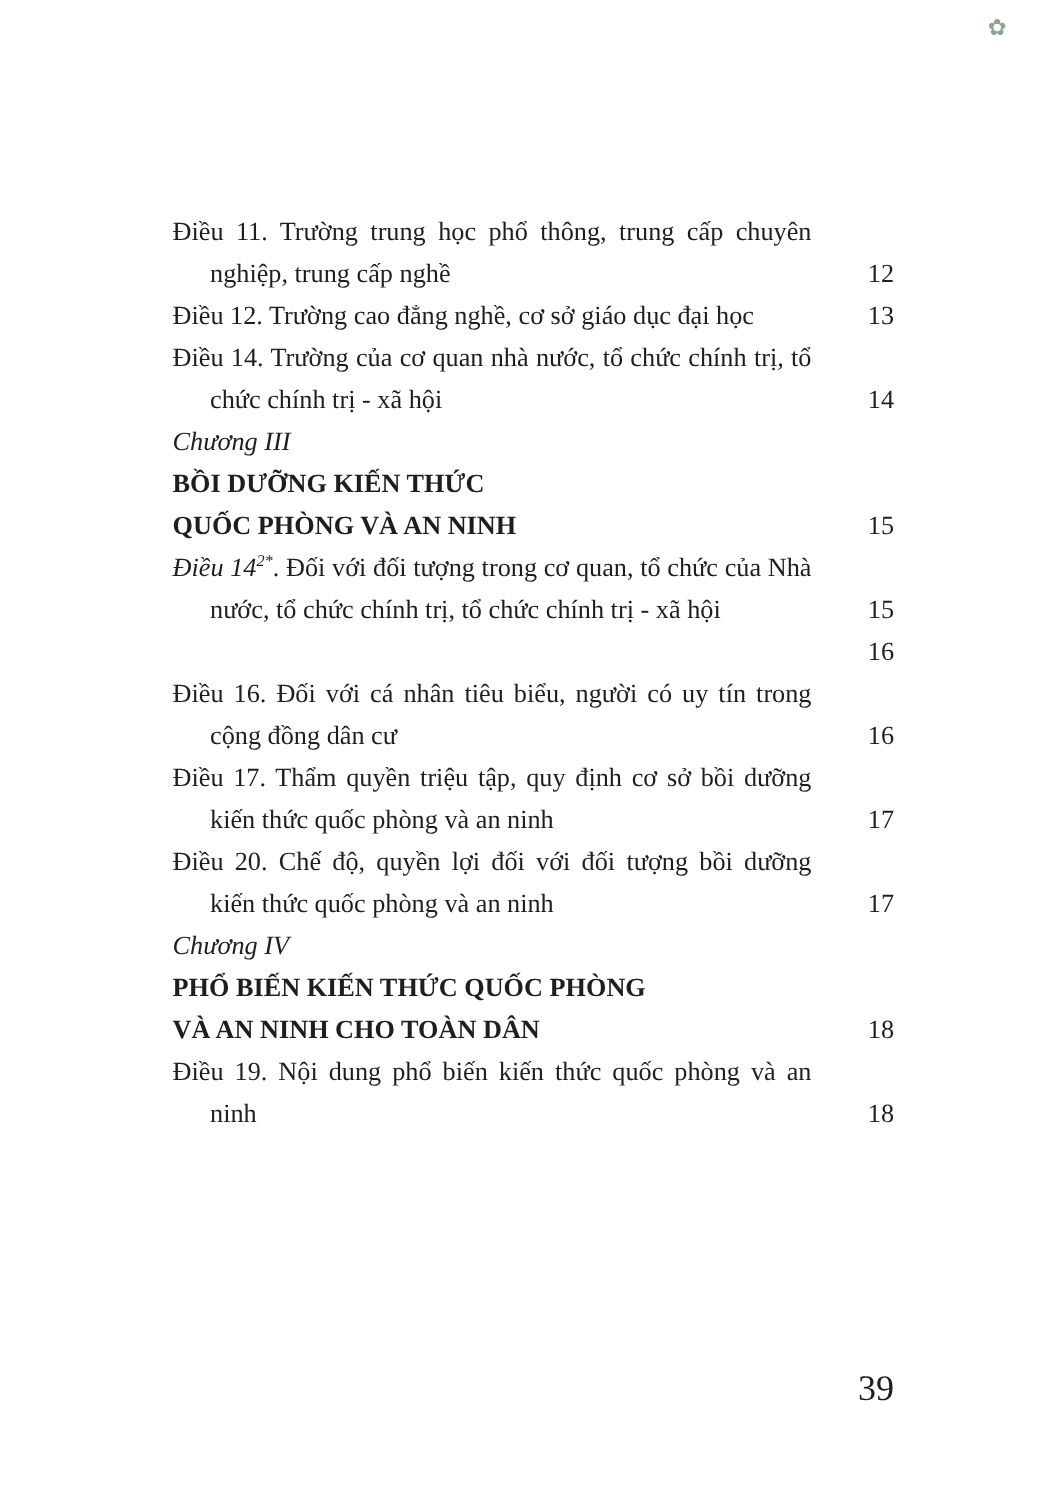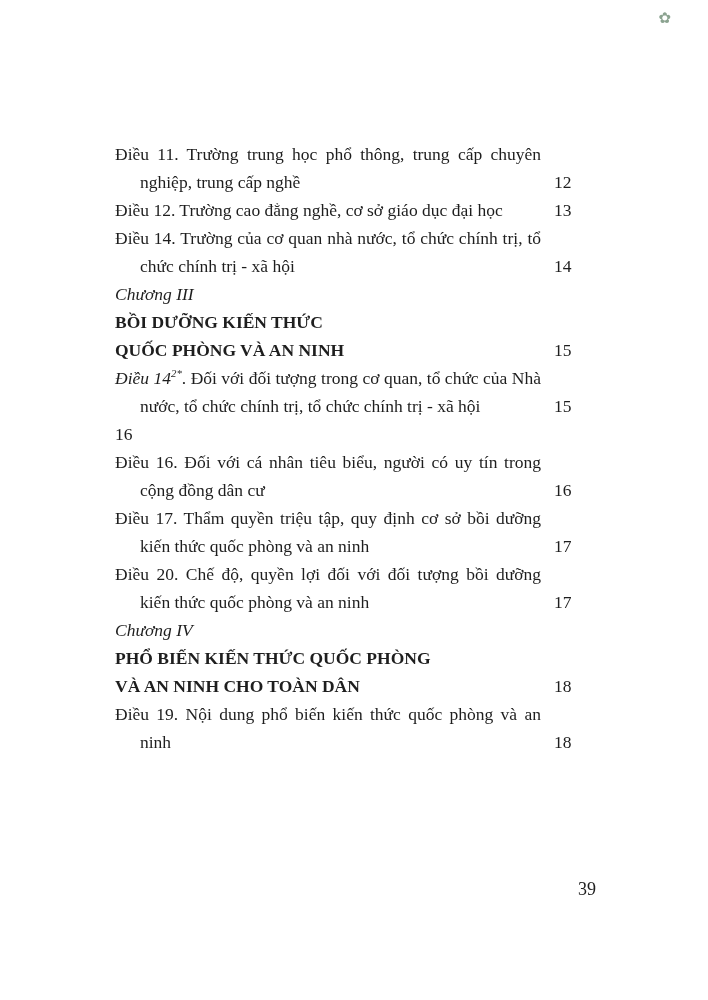--- a/index.html
+++ b/index.html
@@ -26,58 +26,58 @@
   }
   .content {
     position: absolute;
     top: 140px;
     left: 115px;
     width: 481px;
   }
   .entry {
     display: flex;
     align-items: flex-end;
-    gap: 13px;
   }
   .entry-text {
     width: 426px;
     font-size: 17.5px;
     line-height: 28px;
     text-align: justify;
     text-indent: -25px;
     padding-left: 25px;
   }
   .entry-text em { }
   .entry-text sup {
     font-size: 0.62em;
     font-style: italic;
     vertical-align: super;
     line-height: 0;
   }
   .entry-page {
     flex: 1;
+    text-align: right;
     font-size: 17.5px;
     line-height: 28px;
     white-space: nowrap;
   }
   .chapter-text {
     width: 426px;
     text-align: left;
     font-size: 17.5px;
     line-height: 28px;
   }
   .chapter-label { font-style: italic; }
   .chapter-title { font-weight: bold; }
   .footer-page {
     position: absolute;
-    top: 875px;
+    top: 912px;
     left: 115px;
     width: 481px;
     text-align: right;
-    font-size: 18px;
+    font-size: 24px;
     line-height: 28px;
   }
 </style>
 </head>
 <body>
 
 <div class="page">
 
   <span class="decoration">✿</span>
 

